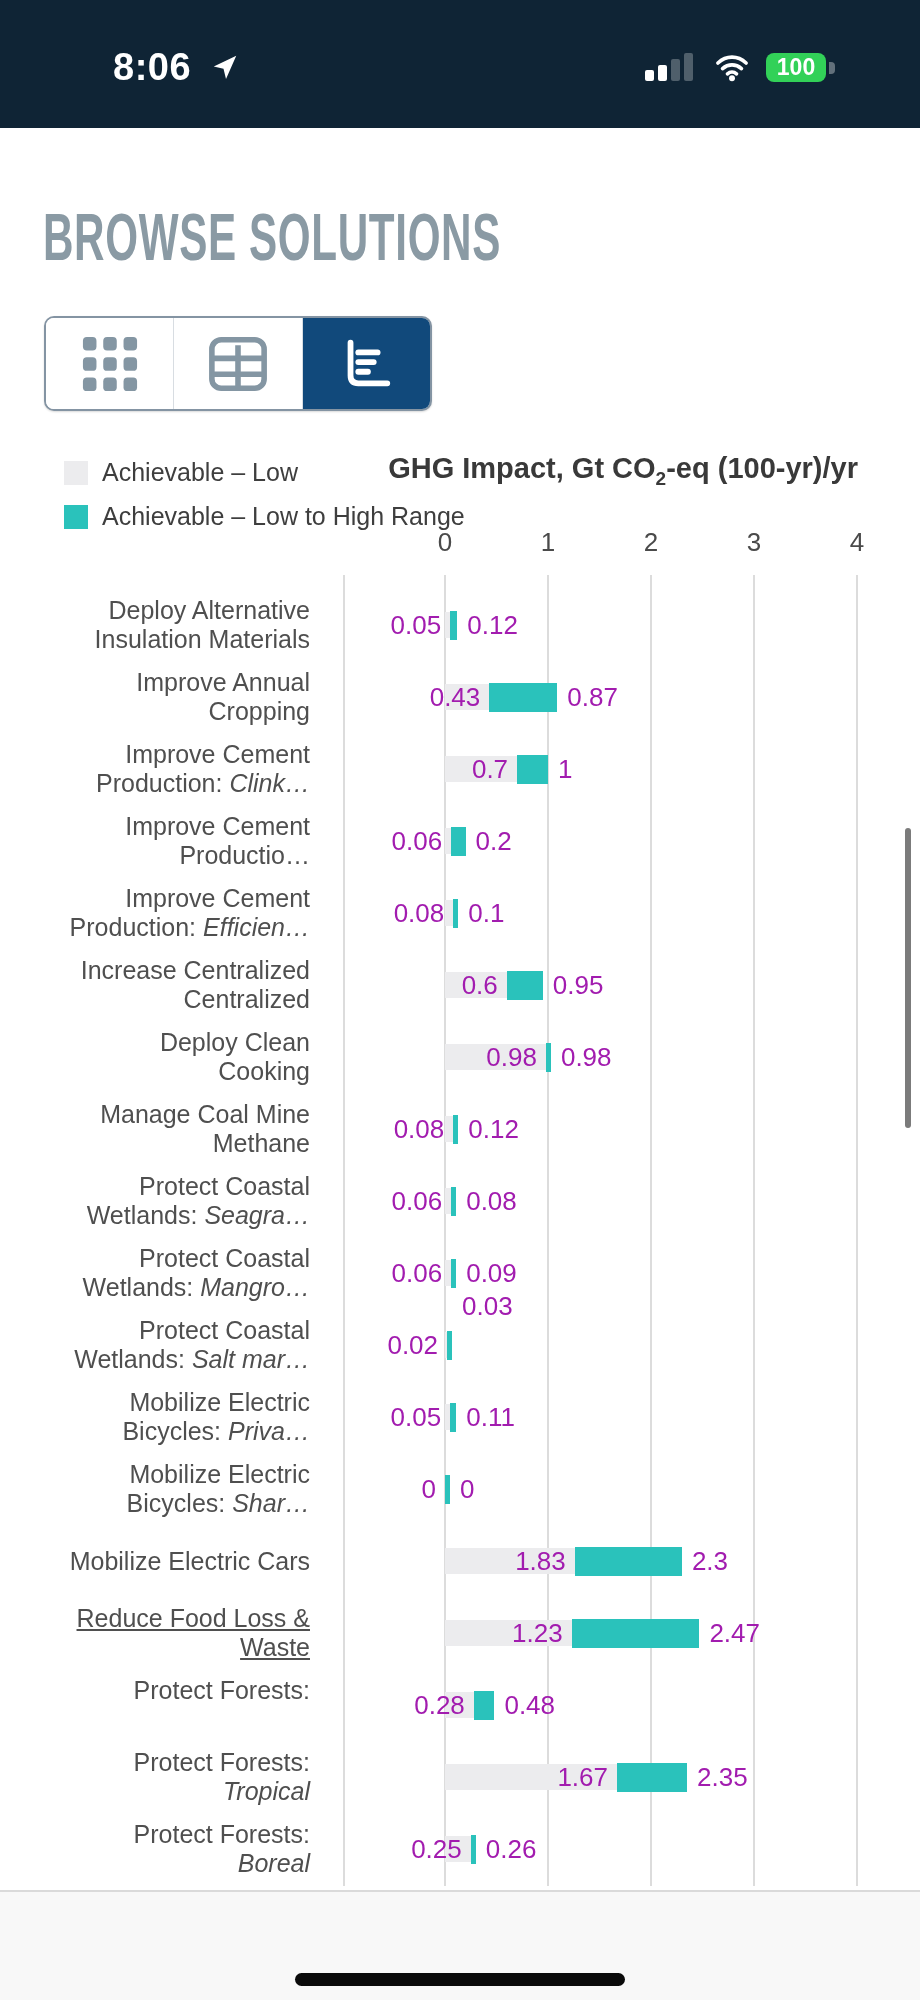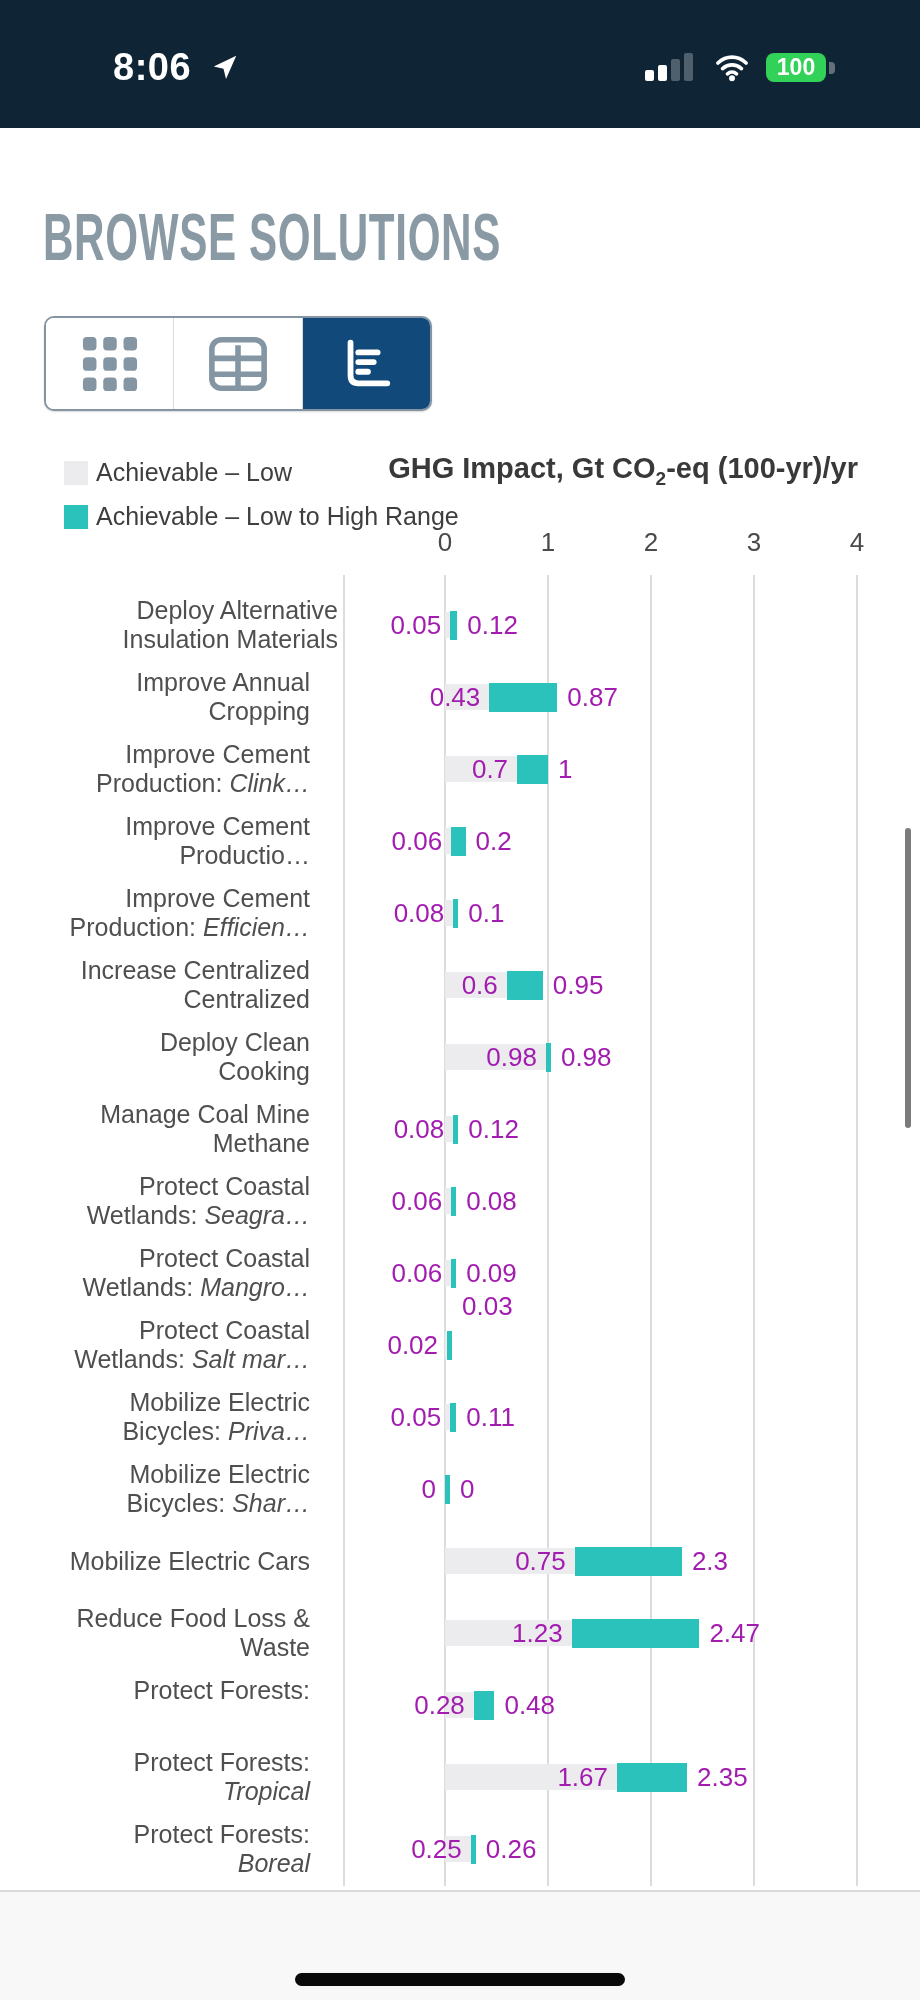--- a/index.html
+++ b/index.html
@@ -22,21 +22,21 @@
   .page-title{position:absolute;left:43px;top:198px;font-size:67px;font-weight:700;color:#8A9AA4;
               transform:scaleX(.63);transform-origin:0 0;white-space:nowrap;letter-spacing:1px;}
 
   .seg{position:absolute;left:44px;top:316px;width:384px;height:91px;border:2px solid #8494A3;
        border-radius:10px;display:flex;overflow:hidden;background:#fff;box-shadow:0 1px 2px rgba(0,0,0,.15);}
   .seg-btn{flex:1;display:flex;align-items:center;justify-content:center;border-right:1px solid #D8DDE2;background:#fff;cursor:pointer;}
   .seg-btn:last-child{border-right:none;}
   .seg-btn.sel{background:#11497B;border-right:none;}
 
   
-  .legend-row{position:absolute;left:64px;display:flex;align-items:center;gap:8px;
+  .legend-row{position:absolute;left:64px;display:flex;align-items:center;gap:14px;
               font-size:25px;color:#3E3E3E;white-space:nowrap;}
   .legend-row .sw{width:24px;height:24px;flex:0 0 24px;}
   .chart-title{position:absolute;right:62px;top:452px;font-size:29px;font-weight:700;color:#393939;white-space:nowrap;}
   .chart-title sub{font-size:19px;line-height:0;}
 
   
   .gl{position:absolute;width:2px;background:#DCDCDC;top:575px;height:1311px;z-index:0;}
   .tick{position:absolute;top:527px;width:60px;text-align:center;font-size:26px;color:#4A4A4A;z-index:1;}
   .cat{position:absolute;left:0;width:310px;text-align:right;font-size:25px;line-height:29px;color:#4F4F4F;z-index:2;}
   .cat .it{font-style:italic;}
@@ -130,21 +130,21 @@
     <div class="gl" style="left: 444px;"></div>
     <div class="gl" style="left: 547px;"></div>
     <div class="gl" style="left: 650px;"></div>
     <div class="gl" style="left: 753px;"></div>
     <div class="gl" style="left: 856px;"></div>
     <div class="tick" style="left: 415px;">0</div>
     <div class="tick" style="left: 518px;">1</div>
     <div class="tick" style="left: 621px;">2</div>
     <div class="tick" style="left: 724px;">3</div>
     <div class="tick" style="left: 827px;">4</div>
-    <div class="cat" style="top: 596px; margin-left: 28px;">
+    <div class="cat" style="top: 596px;">
       <div><span>Deploy Alternative</span></div>
       <div><span>Insulation Materials</span></div>
     </div>
     <div class="bar gray" style="left: 445px; width: 5.15px; top: 612px;"></div>
     <div class="bar teal" style="left: 450.15px; width: 7.21px; top: 610.5px;"></div>
     <div class="val lo" style="left: 241.15px; top: 610px;">0.05</div>
     <div class="val" style="left: 467.36px; top: 610px;">0.12</div>
     <div class="cat" style="top: 668px;">
       <div><span>Improve Annual</span></div>
       <div><span>Cropping</span></div>
@@ -238,23 +238,23 @@
       <div><span>Bicycles: </span><span class="it">Shar…</span></div>
     </div>
     <div class="bar teal" style="left: 445px; width: 5px; top: 1474.5px;"></div>
     <div class="val lo" style="left: 236px; top: 1474px;">0</div>
     <div class="val" style="left: 460px; top: 1474px;">0</div>
     <div class="cat" style="top: 1546.5px;">
       <div><span>Mobilize Electric Cars</span></div>
     </div>
     <div class="bar gray" style="left: 445px; width: 129.78px; top: 1548px;"></div>
     <div class="bar teal" style="left: 574.78px; width: 107.12px; top: 1546.5px;"></div>
-    <div class="val lo" style="left: 365.78px; top: 1546px;">0.75</div>
+    <div class="val lo" style="left: 365.78px; top: 1546px;">1.83</div>
     <div class="val" style="left: 691.9px; top: 1546px;">2.3</div>
-    <div class="cat" style="top: 1604px;">
+    <div class="cat" style="top: 1604px; text-decoration: underline;">
       <div><span>Reduce Food Loss &amp;</span></div>
       <div><span>Waste</span></div>
     </div>
     <div class="bar gray" style="left: 445px; width: 126.69px; top: 1620px;"></div>
     <div class="bar teal" style="left: 571.69px; width: 127.72px; top: 1618.5px;"></div>
     <div class="val lo" style="left: 362.69px; top: 1618px;">1.23</div>
     <div class="val" style="left: 709.41px; top: 1618px;">2.47</div>
     <div class="cat" style="top: 1676px;">
       <div><span>Protect Forests:</span></div>
     </div>

